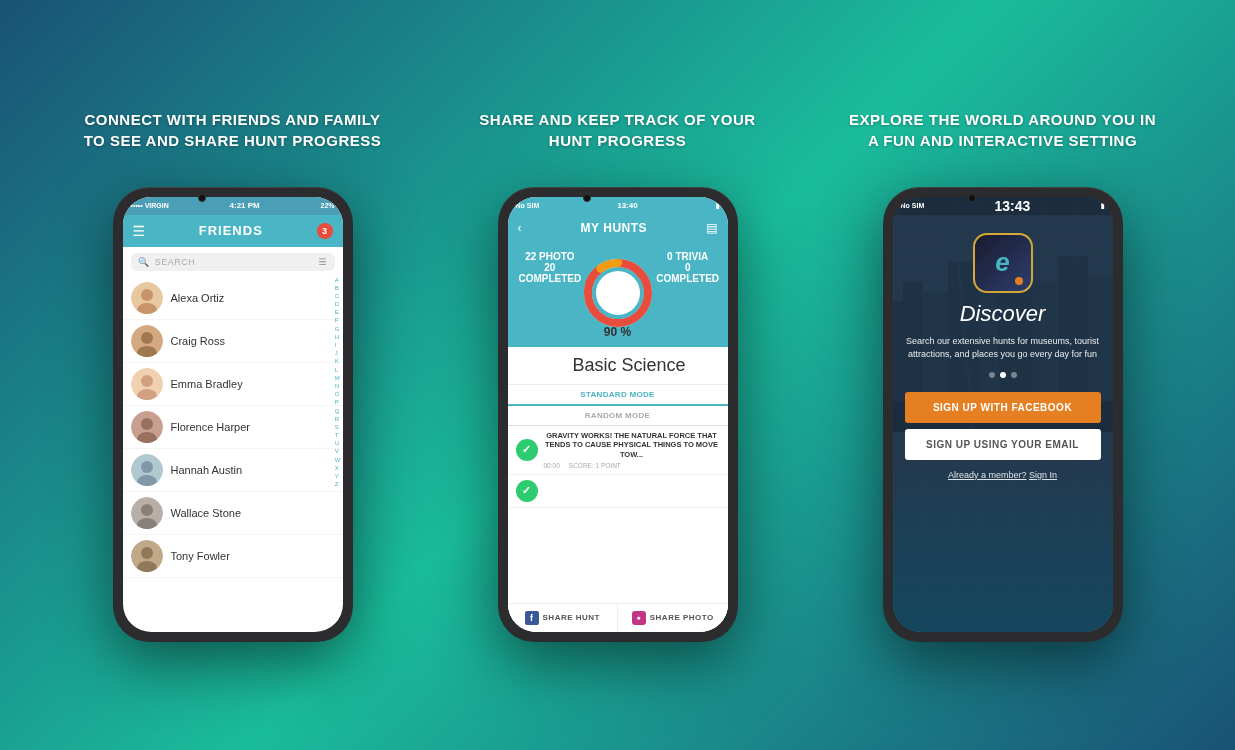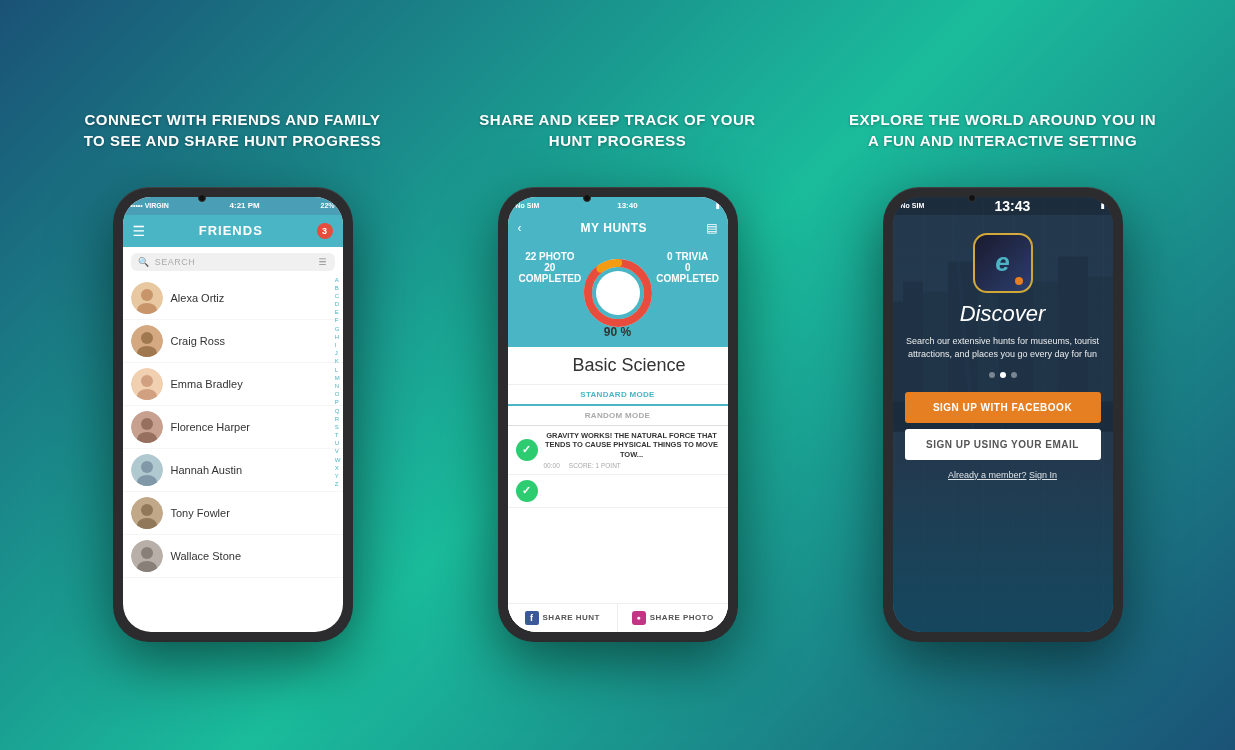--- a/index.html
+++ b/index.html
@@ -540,37 +540,37 @@
                   <circle cx="16" cy="13" r="6" fill="#8098a8"></circle>
                   <ellipse cx="16" cy="28" rx="10" ry="7" fill="#8098a8"></ellipse>
                 </svg>
             </div>
             <span class="friend-name">Hannah Austin</span>
           </div>
 
           <div class="friend-item">
             <div class="friend-avatar">
               <svg viewBox="0 0 32 32">
+                  <circle cx="16" cy="16" r="16" fill="#b8b0a8"></circle>
+                  <circle cx="16" cy="13" r="6" fill="#888078"></circle>
+                  <ellipse cx="16" cy="28" rx="10" ry="7" fill="#888078"></ellipse>
+                </svg>
+            </div>
+            <span class="friend-name">Wallace Stone</span>
+          </div>
+
+          <div class="friend-item">
+            <div class="friend-avatar">
+              <svg viewBox="0 0 32 32">
                   <circle cx="16" cy="16" r="16" fill="#c0a888"></circle>
                   <circle cx="16" cy="13" r="6" fill="#907858"></circle>
                   <ellipse cx="16" cy="28" rx="10" ry="7" fill="#907858"></ellipse>
                 </svg>
             </div>
             <span class="friend-name">Tony Fowler</span>
-          </div>
-
-          <div class="friend-item">
-            <div class="friend-avatar">
-              <svg viewBox="0 0 32 32">
-                  <circle cx="16" cy="16" r="16" fill="#b8b0a8"></circle>
-                  <circle cx="16" cy="13" r="6" fill="#888078"></circle>
-                  <ellipse cx="16" cy="28" rx="10" ry="7" fill="#888078"></ellipse>
-                </svg>
-            </div>
-            <span class="friend-name">Wallace Stone</span>
           </div>
 
           <div class="alpha-sidebar">
             <span>A</span>
               <span>B</span>
               <span>C</span>
             <span>D</span>
               <span>E</span>
               <span>F</span>
             <span>G</span>

